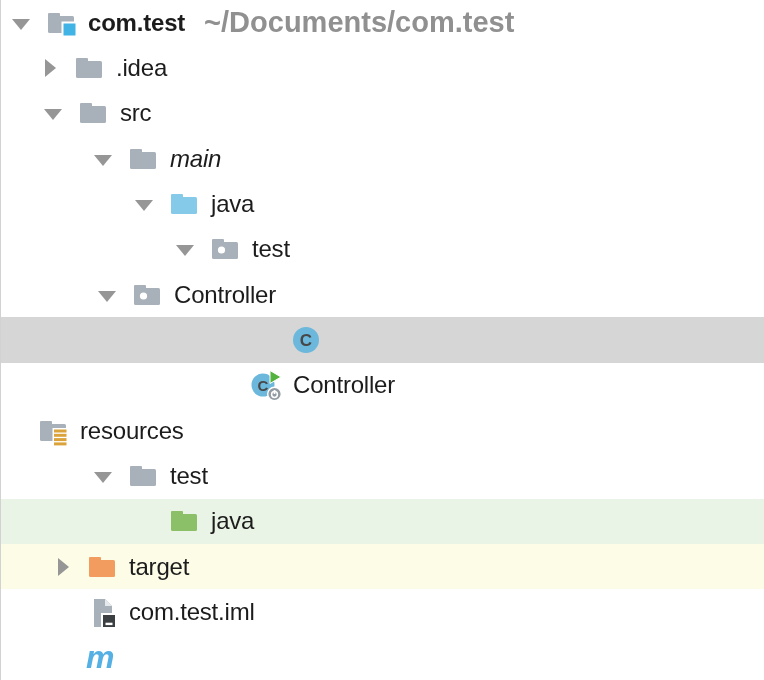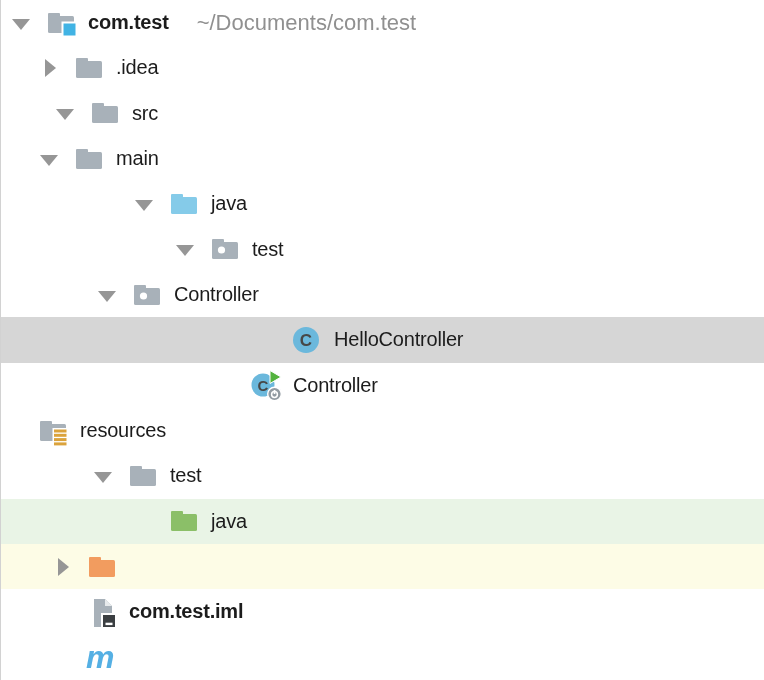--- a/index.html
+++ b/index.html
@@ -30,30 +30,30 @@
     display:flex;align-items:center;justify-content:center;
   }
   .chev svg{display:block;}
   .nicon{
     width:32px;height:32px;
     margin-right:11px;
     flex:none;
   }
   .nicon svg{display:block;width:32px;height:32px;}
   .lbl{
-    font-size:20px;
+    font-size:24px;
     color:var(--text,#1c1c1c);
     letter-spacing:-0.2px;
   }
   .lbl.bold{font-weight:700;}
   .path-hint{
-    font-size:22px;
+    font-size:29px;
     color:var(--path-text,#909090);
-    margin-left:28px;
-    font-weight:400;
+    margin-left:19px;
+    font-weight:700;
   }
 </style>
 </head>
 <body>
 
 <div id="project-tree">
     <div class="row" style="padding-left: 8px;">
       <span class="chev">
         <svg width="24" height="24" viewBox="0 0 24 24">
           <polygon points="3,8 21,8 12,19" fill="#969696"></polygon>
@@ -77,35 +77,35 @@
         </svg>
       </span>
       <span class="nicon">
         <svg viewBox="0 0 32 32">
           <rect x="3" y="6" width="12" height="7" rx="1" fill="#a8b1b9"></rect>
           <rect x="3" y="9" width="26" height="17" rx="1.5" fill="#a8b1b9"></rect>
         </svg>
       </span>
       <span class="lbl">.idea</span>
     </div>
-    <div class="row" style="padding-left: 52px; text-align: center;">
+    <div class="row" style="padding-left: 40px; text-align: center;">
       <span class="chev">
         <svg width="24" height="24" viewBox="0 0 24 24">
           <polygon points="3,8 21,8 12,19" fill="#969696"></polygon>
         </svg>
       </span>
       <span class="nicon">
         <svg viewBox="0 0 32 32">
           <rect x="3" y="6" width="12" height="7" rx="1" fill="#a8b1b9"></rect>
           <rect x="3" y="9" width="26" height="17" rx="1.5" fill="#a8b1b9"></rect>
         </svg>
       </span>
       <span class="lbl">src</span>
     </div>
-    <div class="row" style="padding-left: 36px;">
+    <div class="row" style="padding-left: 90px; font-style: italic;">
       <span class="chev">
         <svg width="24" height="24" viewBox="0 0 24 24">
           <polygon points="3,8 21,8 12,19" fill="#969696"></polygon>
         </svg>
       </span>
       <span class="nicon">
         <svg viewBox="0 0 32 32">
           <rect x="3" y="6" width="12" height="7" rx="1" fill="#a8b1b9"></rect>
           <rect x="3" y="9" width="26" height="17" rx="1.5" fill="#a8b1b9"></rect>
         </svg>
@@ -157,21 +157,20 @@
       <span class="lbl">Controller</span>
     </div>
     <div class="row sel" style="padding-left: 254px;">
       <span class="chev"></span>
       <span class="nicon">
         <svg viewBox="0 0 32 32">
           <circle cx="15" cy="16" r="13" fill="#6bb8dc"></circle>
           <text x="15" y="22" text-anchor="middle" font-size="17" font-weight="600" fill="#474747" font-family="'Liberation Sans',sans-serif">C</text>
         </svg>
       </span>
-      <span class="lbl">HelloController</span>
     </div>
     <div class="row" style="padding-left: 213px;">
       <span class="chev"></span>
       <span class="nicon">
         <svg viewBox="0 0 32 32">
           <circle cx="13" cy="16" r="11.5" fill="#6bb8dc"></circle>
           <text x="13" y="22" text-anchor="middle" font-size="15" font-weight="600" fill="#474747" font-family="'Liberation Sans',sans-serif">C</text>
           <path d="M20 1.5 L31 8 L20 14.5 Z" fill="#53b33e" stroke="#fff" stroke-width="1"></path>
           <circle cx="24.5" cy="25" r="6.8" fill="#929ba2" stroke="#fff" stroke-width="1.4"></circle>
           <circle cx="24.5" cy="25.5" r="2.9" fill="none" stroke="#fff" stroke-width="1.5"></circle>
@@ -224,22 +223,23 @@
         <svg width="24" height="24" viewBox="0 0 24 24">
           <polygon points="8,3 19,12 8,21" fill="#969696"></polygon>
         </svg>
       </span>
       <span class="nicon">
         <svg viewBox="0 0 32 32">
           <rect x="3" y="6" width="12" height="7" rx="1" fill="#f29c5f"></rect>
           <rect x="3" y="9" width="26" height="17" rx="1.5" fill="#f29c5f"></rect>
         </svg>
       </span>
-    </div>
-    <div class="row" style="padding-left: 49px; font-weight: bold;">
+      <span class="lbl">target</span>
+    </div>
+    <div class="row" style="padding-left: 49px;">
       <span class="chev"></span>
       <span class="nicon">
         <svg viewBox="0 0 32 32">
           <path d="M8 3 h11 l7 7 v21 h-18 z" fill="#a8b1b9"></path>
           <path d="M19 3 l7 7 h-7 z" fill="#e7eaec"></path>
           <rect x="15" y="17" width="15.5" height="15" fill="#fff"></rect>
           <rect x="17" y="19" width="12" height="12" fill="#3b3f42"></rect>
           <rect x="19.5" y="26.7" width="7" height="2.4" fill="#fff"></rect>
         </svg>
       </span>

